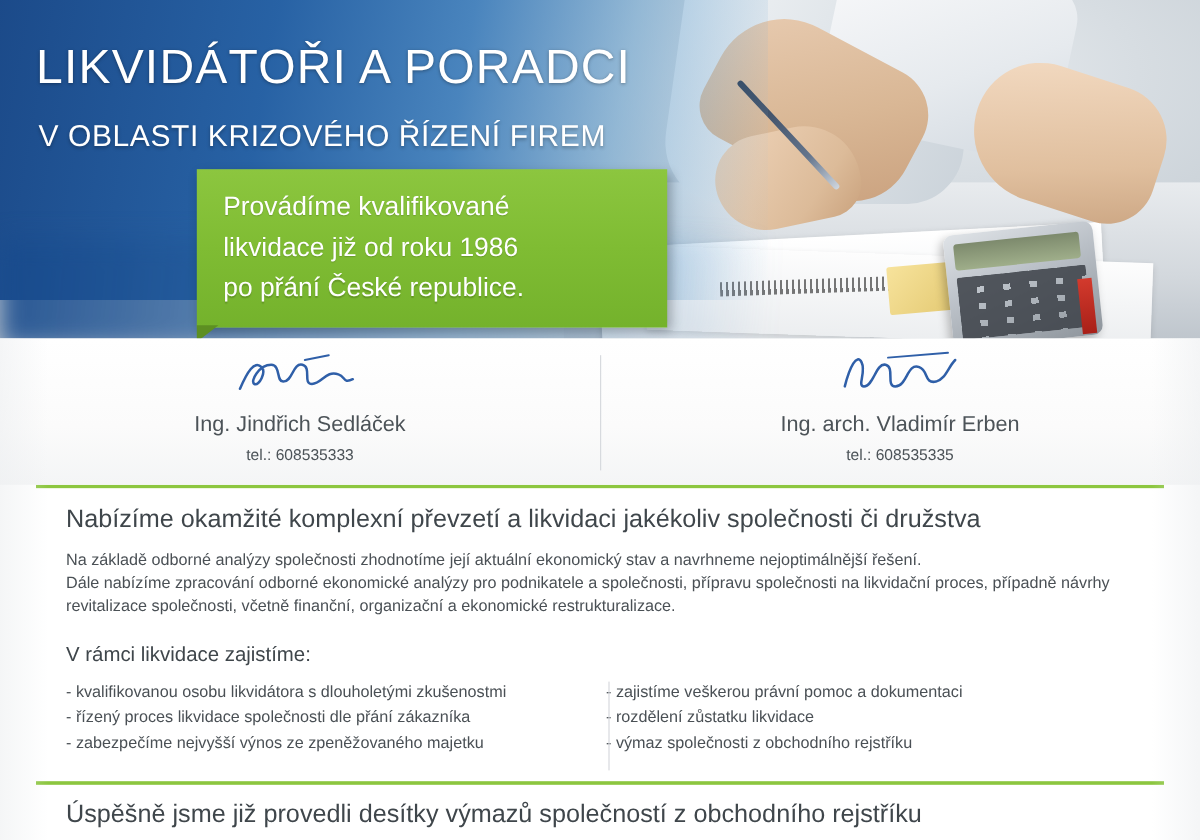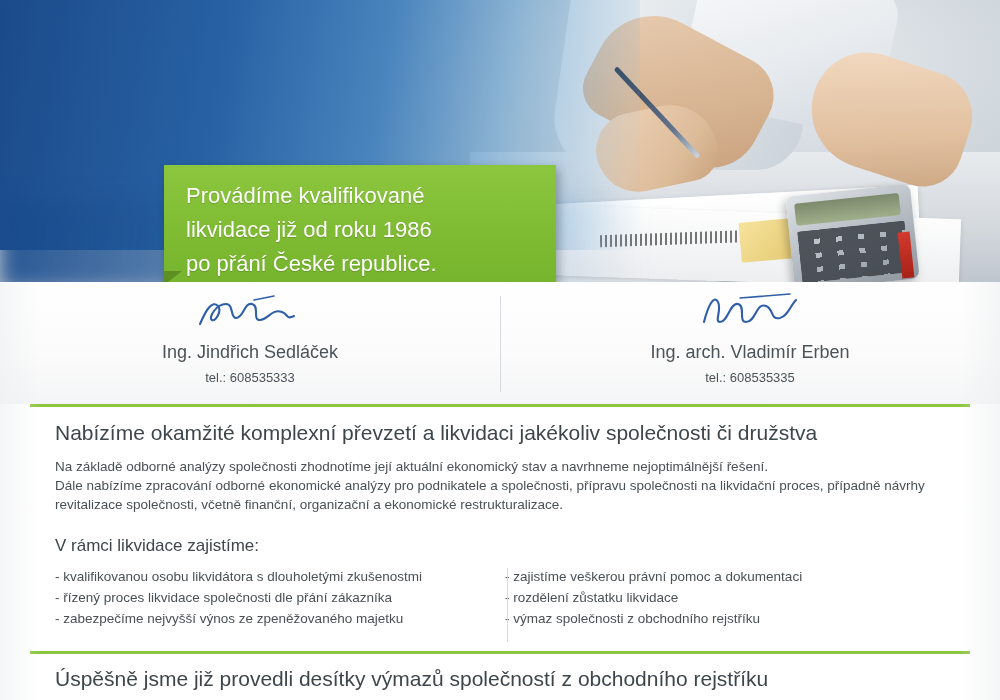--- a/index.html
+++ b/index.html
@@ -195,21 +195,20 @@
   }
 
   
   .claim {
     position: absolute;
     left: 164px; top: 141px;
     width: 352px;
     padding: 14px 18px 16px 22px;
     background: linear-gradient(180deg, #8cc63f 0%, #7fbc33 50%, #74b22c 100%);
     box-shadow: 3px 4px 9px rgba(0,0,0,.28);
-    margin-top: 24px;
   }
   .claim-line {
     color: #ffffff;
     font-size: 22px;
     line-height: 34px;
     white-space: nowrap;
     text-shadow: 0 1px 1px rgba(0,0,0,.18);
   }
   .claim-corner {
     position: absolute;
@@ -346,20 +345,22 @@
       <div class="photo-calc-keys"></div>
     </div>
     <div class="photo-redtab"></div>
     <div class="photo-hand-left"></div>
     <div class="photo-pen"></div>
     <div class="photo-hand-right"></div>
   </div>
 
   <div class="hero-blue"></div>
 
+  <div class="hero-title">LIKVIDÁTOŘI A PORADCI</div>
+  <div class="hero-subtitle">V OBLASTI KRIZOVÉHO ŘÍZENÍ FIREM</div>
 
   <div class="claim">
     <div class="claim-line">Provádíme  kvalifikované</div>
     <div class="claim-line">likvidace již od roku 1986</div>
     <div class="claim-line">po přání České republice.</div>
   </div>
   <div class="claim-corner"></div>
 </div>
 
 <div class="signatures">

